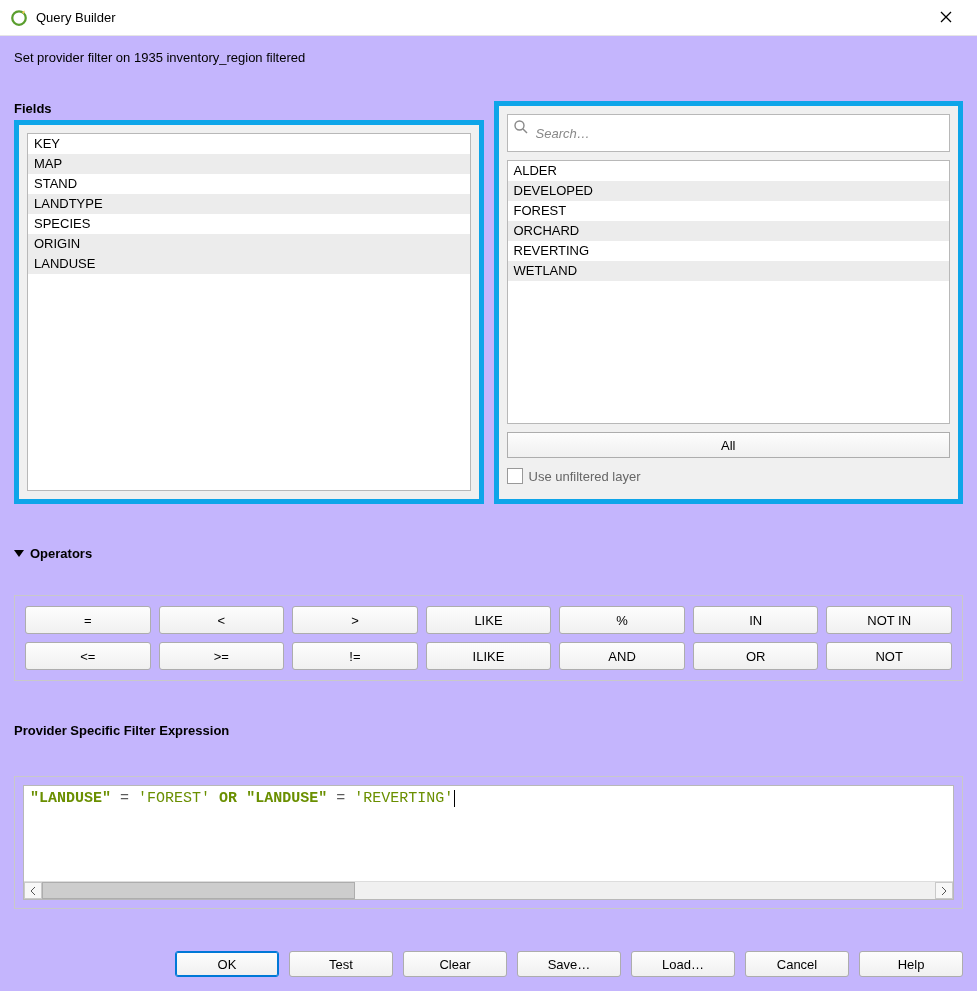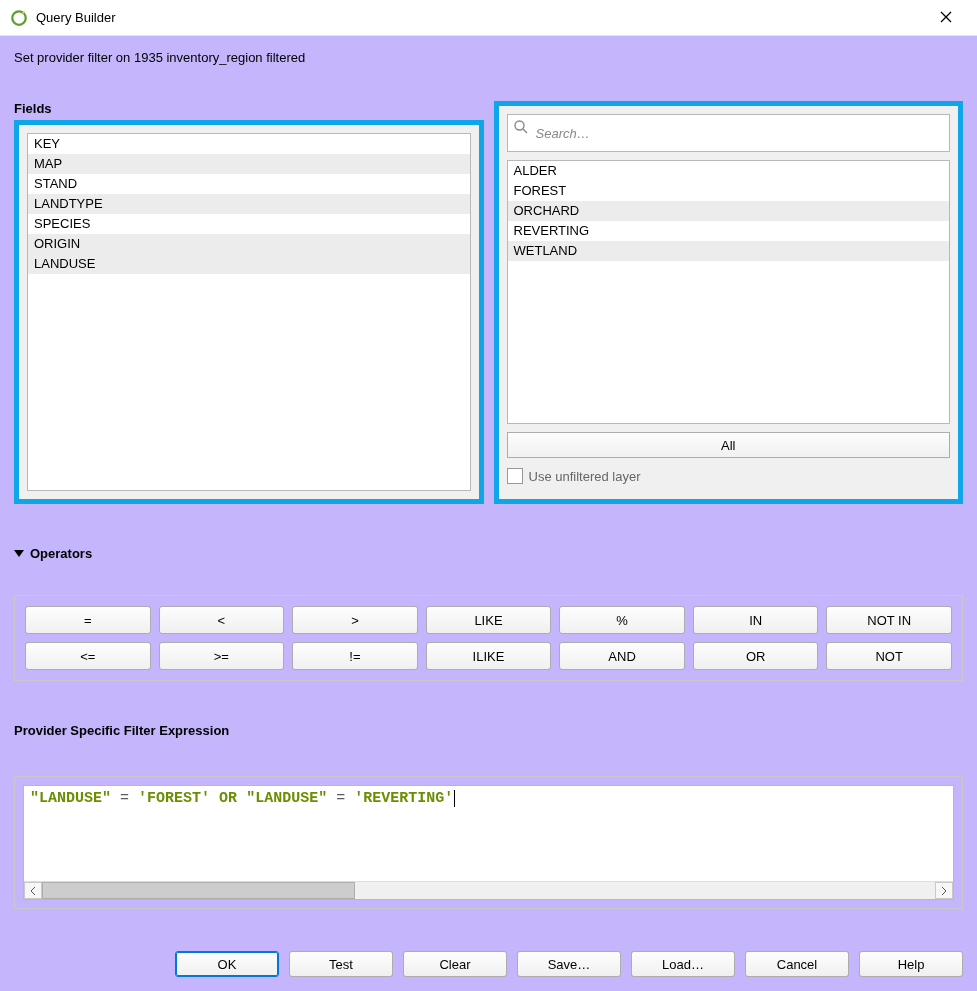--- a/index.html
+++ b/index.html
@@ -139,21 +139,21 @@
     padding:4px 6px;
     font-family: "Consolas","Courier New",monospace;
     font-size:15px;
     white-space:pre;
     overflow:hidden;
     position:relative;
   }
   .f-field { color:#6a8f00; font-weight:600; }
   .f-op    { color:#5c5c5c; }
   .f-kw    { color:#6a8f00; font-weight:600; }
-  .f-str   { color:#6a8f00; font-weight:700; }
+  .f-str   { color:#6a8f00; font-weight:400; }
   .caret { display:inline-block; width:0; border-left:1px solid #000; height:17px; vertical-align:middle; margin-left:1px;}
   .hscroll {
     height:18px; border-top:1px solid #ddd;
     display:flex; align-items:stretch;
     background:#f0f0f0;
   }
   .hs-btn { width:18px; display:flex; align-items:center; justify-content:center; border:1px solid #c9c9c9; background:#f7f7f7;}
   .hs-track { flex:1; position:relative; }
   .hs-thumb { position:absolute; left:0; top:0; bottom:0; width:35%; background:#cdcdcd; border:1px solid #adadad;}
 
@@ -206,20 +206,21 @@
           <span class="search-icon">
             <svg viewBox="0 0 16 16">
                 <circle cx="6.5" cy="6.5" r="4.5" fill="none" stroke="currentColor" stroke-width="1.4"></circle>
                 <line x1="10" y1="10" x2="14" y2="14" stroke="currentColor" stroke-width="1.4"></line>
               </svg>
           </span>
           <input class="search-input" placeholder="Search…" style="">
         </div>
         <div class="listbox values-list" id="values-list">
             <div class="item">ALDER</div>
+            <div class="item alt">DEVELOPED</div>
             <div class="item">FOREST</div>
             <div class="item alt">ORCHARD</div>
             <div class="item">REVERTING</div>
             <div class="item alt">WETLAND</div>
           </div>
         <div class="btn-row">
           <button class="btn">All</button>
         </div>
         <div class="checkbox-row">
           <span class="checkbox"></span>

